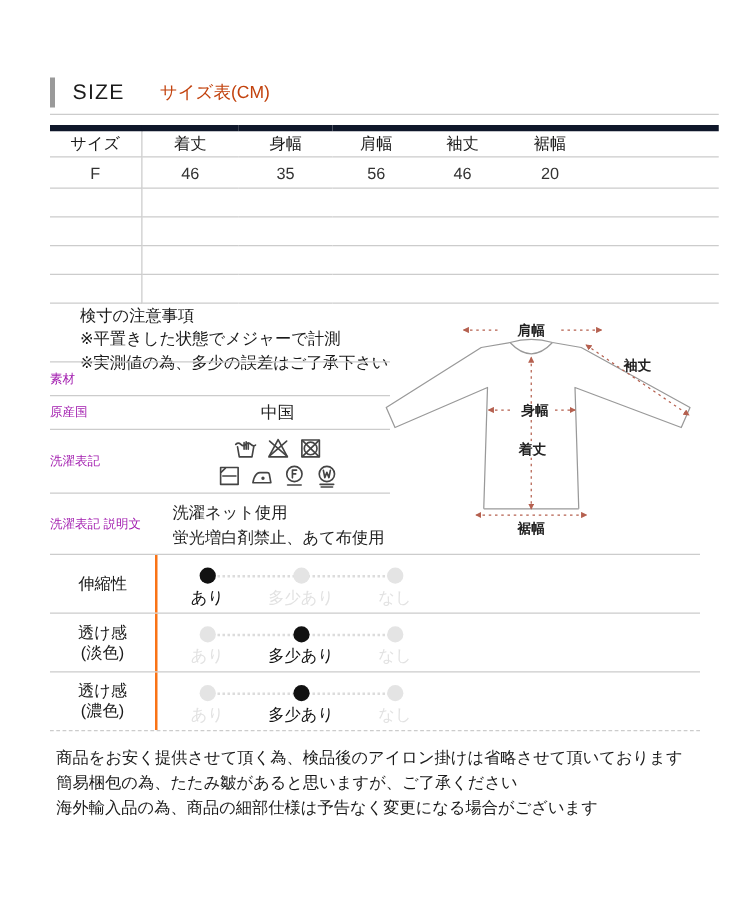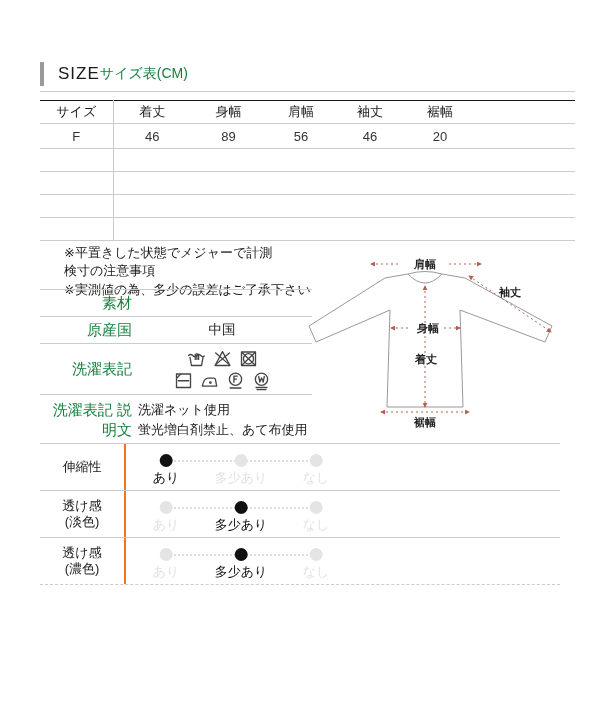--- a/index.html
+++ b/index.html
@@ -5,38 +5,38 @@
   * { margin:0; padding:0; box-sizing:border-box; }
   html,body { background:#fff; }
   body { font-family:"Liberation Sans","DejaVu Sans",sans-serif; color:#222; }
   .page { position:relative; width:600px; height:720px; background:#fff; overflow:hidden; }
 
   
   .size-header { position:absolute; top:62px; left:40px; right:25px;
     display:flex; align-items:center; padding-bottom:5px; border-bottom:1px solid #ccc; }
   .size-bar { width:4px; height:24px; background:#9a9a9a; margin-right:14px; }
   .size-title { font-size:17px; letter-spacing:1px; color:#1a1a1a; }
-  .size-subtitle { font-size:14px; color:#15803d; }
+  .size-subtitle { font-size:14px; margin-left:28px; color:#c2410c; }
 
   
   .size-table { position:absolute; top:100px; left:40px; width:535px;
-    border-collapse:collapse; table-layout:fixed; border-top:1px solid #0f172a; }
+    border-collapse:collapse; table-layout:fixed; border-top:5px solid #0f172a; }
   .size-table td { text-align:center; font-size:13px; border-bottom:1px solid #ccc; }
   .size-table td:first-child { border-right:1px solid #ccc; }
   .size-table tr.hdr td { height:23px; color:#1a1a1a; }
   .size-table tr.val td { height:25px; color:#333; }
   .size-table tr.empty td { height:23px; }
 
   
   .notes { position:absolute; top:244px; left:64px; font-size:13px; line-height:1.42; color:#1a1a1a; }
 
   
   .info-table { position:absolute; top:289px; left:40px; width:272px; }
   .info-row { display:flex; border-top:1px solid #ccc; align-items:center; }
-  .info-label { width:92px; text-align:right; font-size:15px; color:#15803d; line-height:1.3; }
+  .info-label { width:92px; text-align:left; font-size:10px; color:#a21caf; line-height:1.3; }
   .info-value { flex:1; font-size:13.5px; color:#222; }
   .row-material { height:27px; }
   .row-material .info-value { display:flex; justify-content:space-between; padding:0 8px 0 28px; }
   .row-origin { height:27px; }
   .row-origin .info-value { text-align:center; }
   .row-care { height:51px; }
   .care-syms { flex:1; display:flex; flex-direction:column; align-items:center; gap:1px; }
   .sym-line { display:flex; gap:5px; align-items:center; }
   .sym { width:21px; height:21px; display:block; }
   .sym path, .sym rect, .sym circle, .sym polyline { fill:none; stroke:#444; stroke-width:1.5; stroke-linecap:round; stroke-linejoin:round; }
@@ -95,21 +95,21 @@
         <td>着丈</td>
         <td>身幅</td>
         <td>肩幅</td>
         <td>袖丈</td>
         <td>裾幅</td>
         <td></td>
       </tr>
       <tr class="val">
         <td>F</td>
         <td>46</td>
-        <td>89</td>
+        <td>35</td>
         <td>56</td>
         <td>46</td>
         <td>20</td>
         <td></td>
       </tr>
       <tr class="empty">
           <td></td>
           <td></td>
           <td></td>
           <td></td>
@@ -141,22 +141,22 @@
           <td></td>
           <td></td>
           <td></td>
           <td></td>
           <td></td>
         </tr>
     </tbody>
   </table>
 
   <div class="notes">
+    <div>検寸の注意事項</div>
     <div>※平置きした状態でメジャーで計測</div>
-    <div>検寸の注意事項</div>
     <div>※実測値の為、多少の誤差はご了承下さい</div>
   </div>
 
   <div class="info-table">
 
     <div class="info-row row-material">
       <div class="info-label">素材</div>
     </div>
 
     <div class="info-row row-origin">
@@ -316,14 +316,19 @@
           <div class="opt-label">多少あり</div>
         </div>
         <div class="opt opt-3">
           <div class="dot"></div>
           <div class="opt-label">なし</div>
         </div>
       </div>
     </div>
   </div>
 
+  <div class="footer">
+    <div>商品をお安く提供させて頂く為、検品後のアイロン掛けは省略させて頂いております</div>
+    <div>簡易梱包の為、たたみ皺があると思いますが、ご了承ください</div>
+    <div>海外輸入品の為、商品の細部仕様は予告なく変更になる場合がございます</div>
+  </div>
 
 </div>
 
 </body></html>

